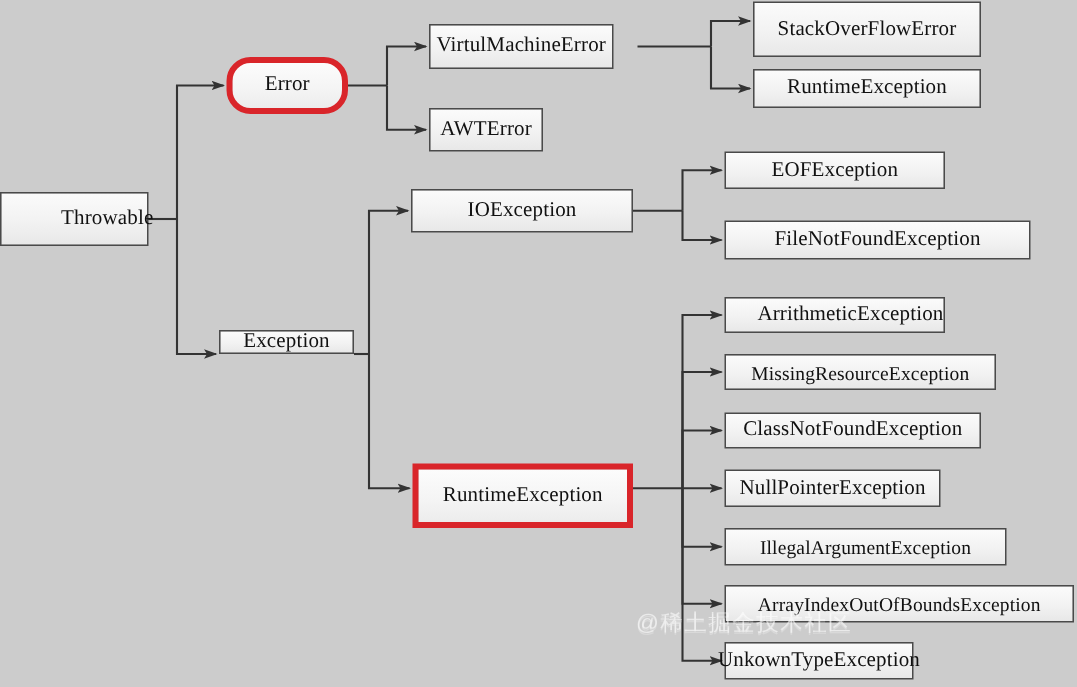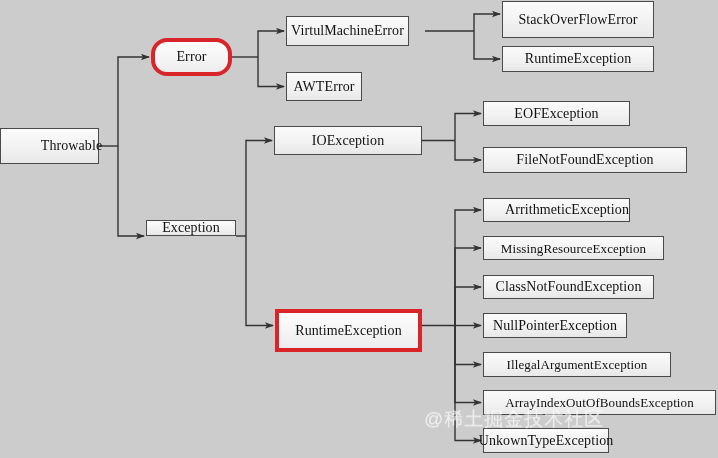--- a/index.html
+++ b/index.html
@@ -48,21 +48,21 @@
     position: absolute;
     color: rgba(255,255,255,0.58);
     font-family: "Liberation Sans", sans-serif;
     white-space: nowrap;
     pointer-events: none;
     z-index: 5;
   }
   #watermark-handle {
     left: 424px;
     top: 406px;
-    font-size: 19px;
+    font-size: 15px;
     letter-spacing: 1px;
     text-shadow: 0 1px 0 rgba(255,255,255,0.25);
   }
   #watermark-url {
     left: 352px;
     top: 424px;
     font-size: 14px;
     letter-spacing: 1.5px;
     color: rgba(255,255,255,0.45);
   }

